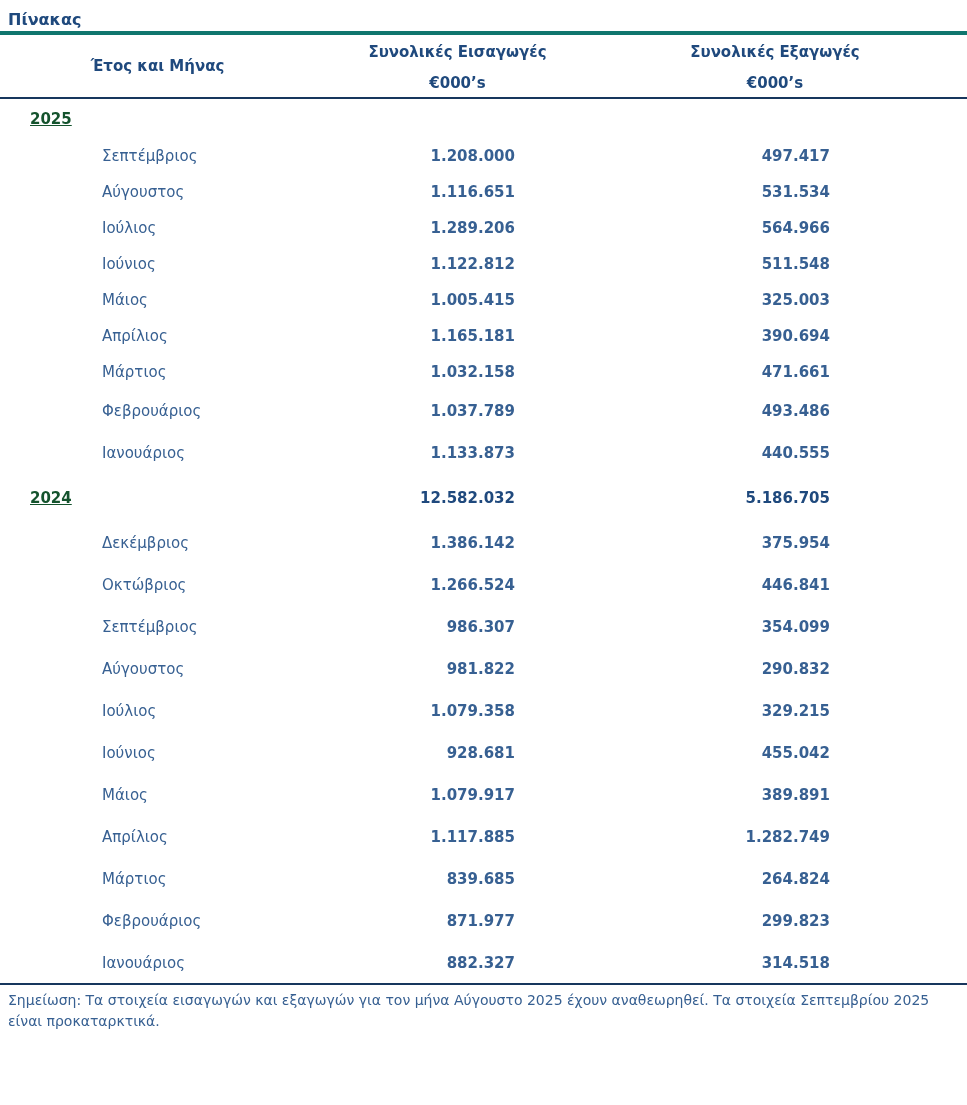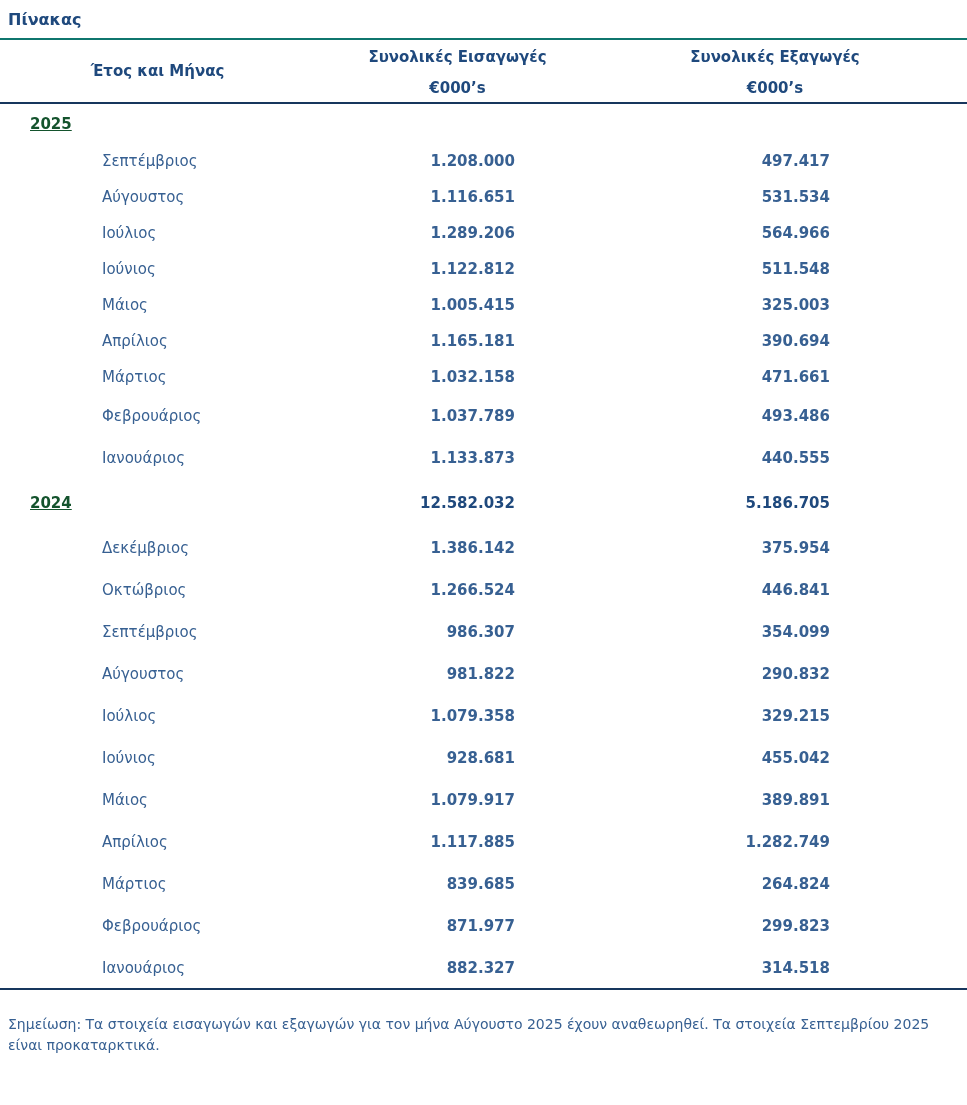--- a/index.html
+++ b/index.html
@@ -5,26 +5,26 @@
   html, body { margin: 0; padding: 0; background: #ffffff; }
   body {
     width: 967px;
     font-family: "DejaVu Sans", "Liberation Sans", sans-serif;
     color: #376092;
   }
   .page { width: 967px; }
 
   .title {
     margin: 0;
-    padding: 9px 0 7px 8px;
+    padding: 9px 0 0 8px;
     font-size: 16px;
     line-height: 22px;
     font-weight: bold;
     color: #1F497D;
-    border-bottom: 2px solid #0f766e;
+    border-bottom: 4px solid #0f766e;
   }
 
   table.trade {
     width: 100%;
     border-collapse: collapse;
     table-layout: fixed;
     border-bottom: 2px solid #17365D;
   }
 
   thead th {
@@ -56,21 +56,21 @@
     color: #14532d;
     font-weight: bold;
     text-decoration: underline;
   }
   td.total {
     color: #1F497D;
     font-weight: bold;
   }
 
   .note {
-    padding: 24px 30px 14px 8px;
+    padding: 5px 30px 14px 8px;
     max-width: 925px;
     font-size: 14px;
     line-height: 21px;
     color: #376092;
   }
 </style>
 </head>
 <body>
 
 <div class="page">

